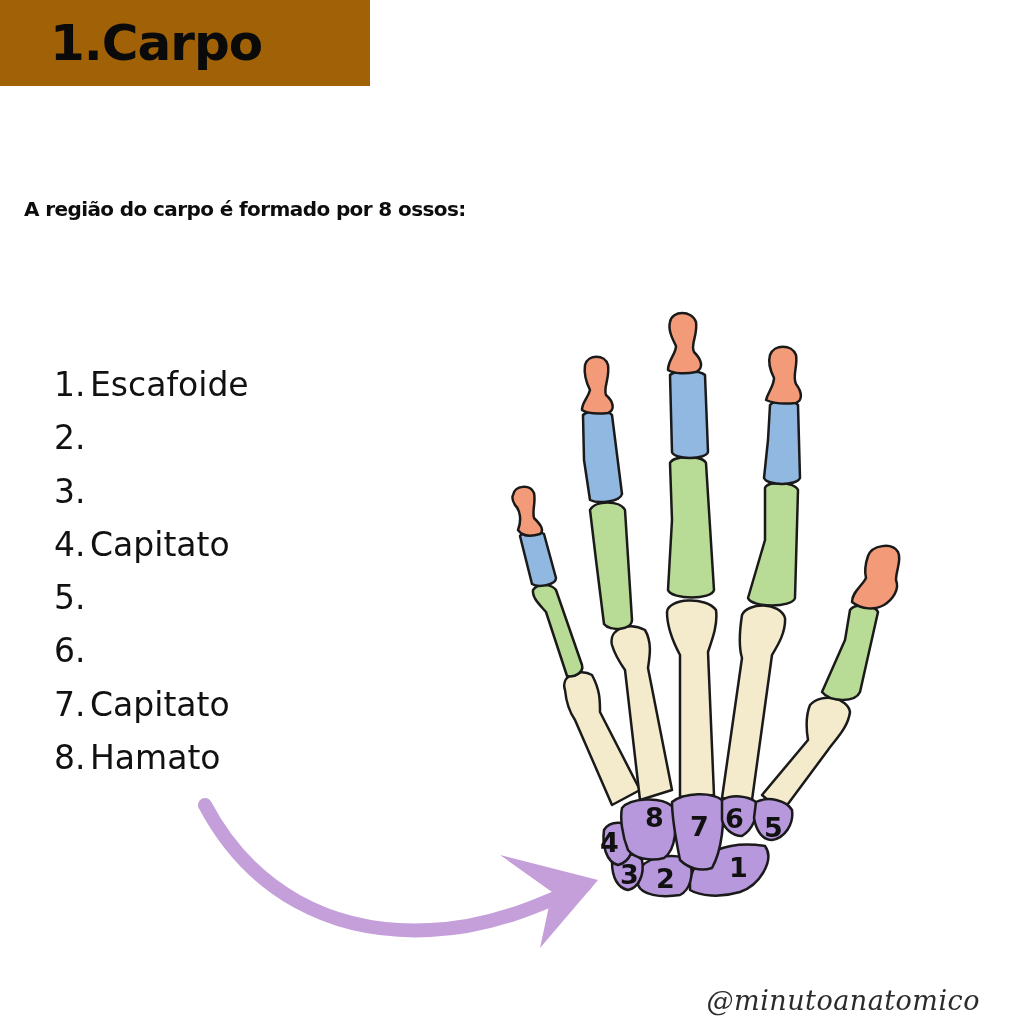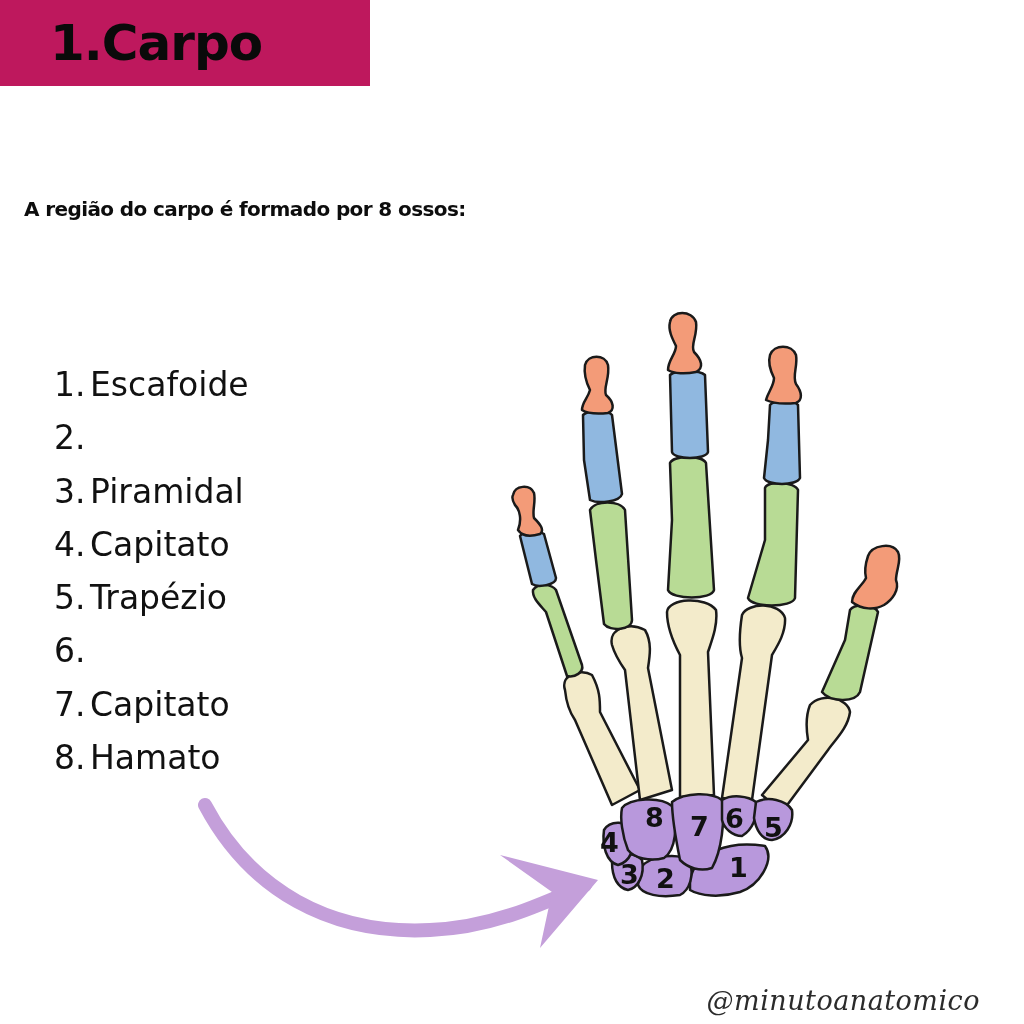--- a/index.html
+++ b/index.html
@@ -1,17 +1,17 @@
 <!DOCTYPE html>
 <html><head>
 <meta charset="utf-8">
 <style>
   html, body { margin:0; padding:0; background:#ffffff; }
   body { width:1024px; height:1024px; position:relative; overflow:hidden; font-family:"DejaVu Sans", sans-serif; color:#0d0d0d; }
-  .title-bar { position:absolute; left:0; top:0; width:370px; height:86px; background:#be185d; }
+  .title-bar { position:absolute; left:0; top:0; width:370px; height:86px; background:#a16207; }
   .title { position:absolute; left:50px; top:8px; font-family:"DejaVu Sans", sans-serif; font-weight:bold; font-size:50px; line-height:70px; letter-spacing:-1px; color:#0a0a0a; }
   .subtitle { position:absolute; left:24px; top:197px; font-family:"DejaVu Sans", sans-serif; font-weight:bold; font-size:20px; letter-spacing:-0.6px; color:#0d0d0d; white-space:nowrap; }
   .bone-list { position:absolute; left:54px; top:358px; margin:0; padding:0; list-style:none; }
   .bone-list li { font-family:"DejaVu Sans", sans-serif; font-size:33px; line-height:53.3px; height:53.3px; color:#111; white-space:nowrap; display:flex; }
   .bone-list .num { display:inline-block; width:36px; }
   .handle { position:absolute; right:44px; top:985px; font-family:"DejaVu Serif", serif; font-style:italic; font-size:27px; color:#2b2b2b; letter-spacing:0.5px;margin-left:16px; }
   svg.art { position:absolute; left:0; top:0; }
   .carpal-label { font-family:"DejaVu Sans", sans-serif; font-weight:bold; font-size:27px; fill:#111; }
 </style>
 </head>
@@ -26,29 +26,27 @@
 <ol class="bone-list">
   <li>
       <span class="num">1.</span>
       <span>Escafoide</span>
     </li>
   <li>
       <span class="num">2.</span>
     </li>
   <li>
       <span class="num">3.</span>
-      <span>Piramidal</span>
     </li>
   <li>
       <span class="num">4.</span>
       <span>Capitato</span>
     </li>
   <li>
       <span class="num">5.</span>
-      <span>Trapézio</span>
     </li>
   <li>
       <span class="num">6.</span>
     </li>
   <li>
       <span class="num">7.</span>
       <span>Capitato</span>
     </li>
   <li>
       <span class="num">8.</span>

